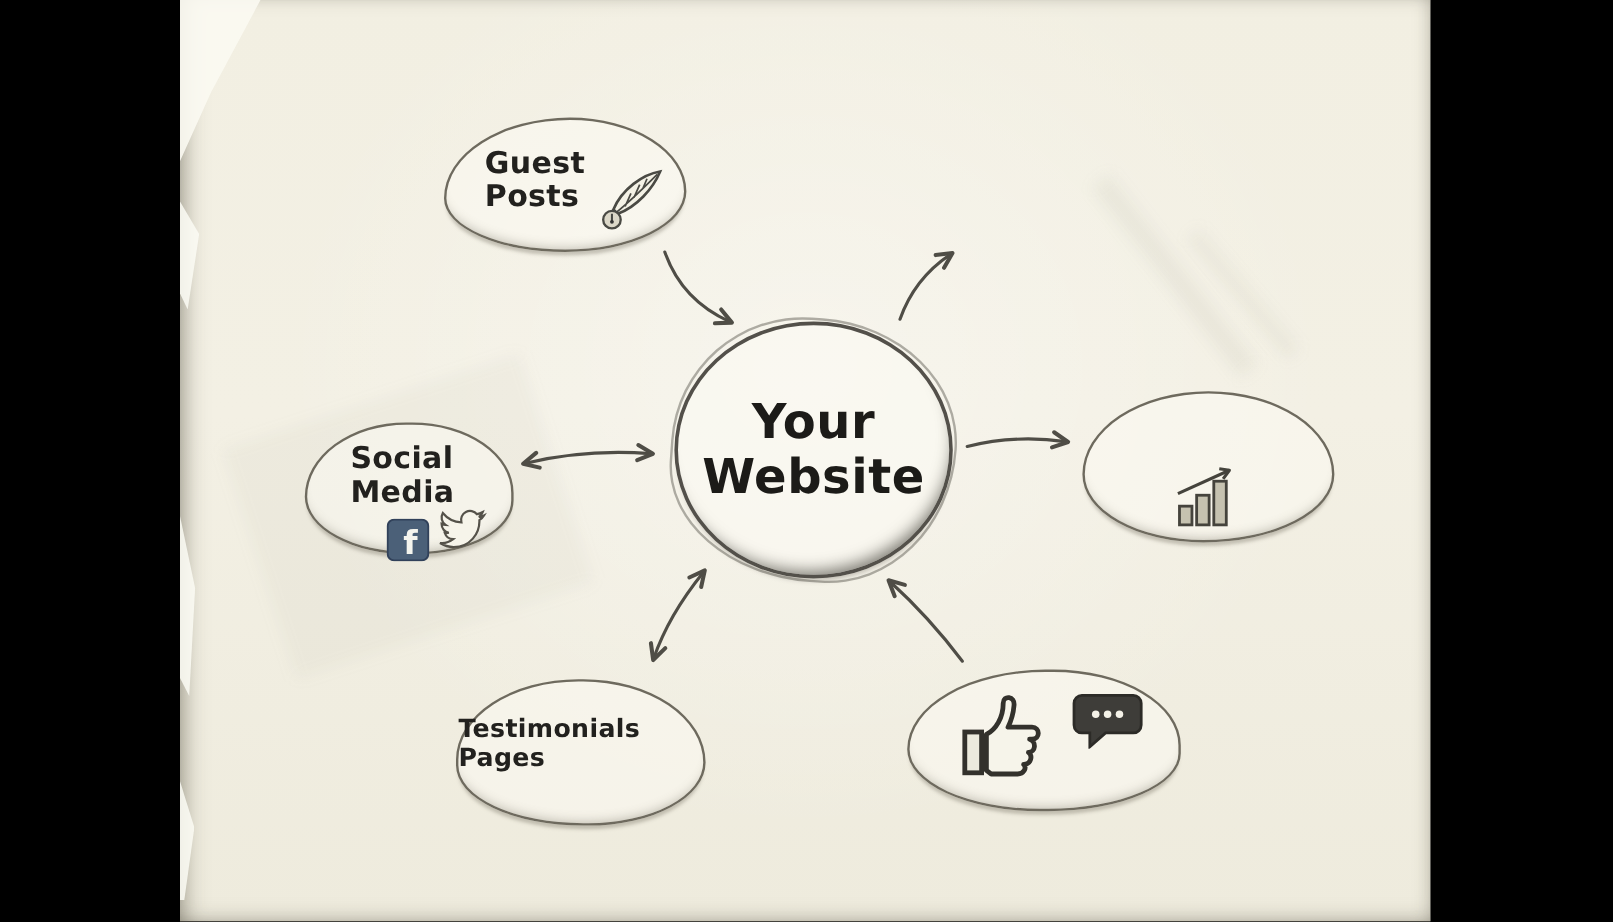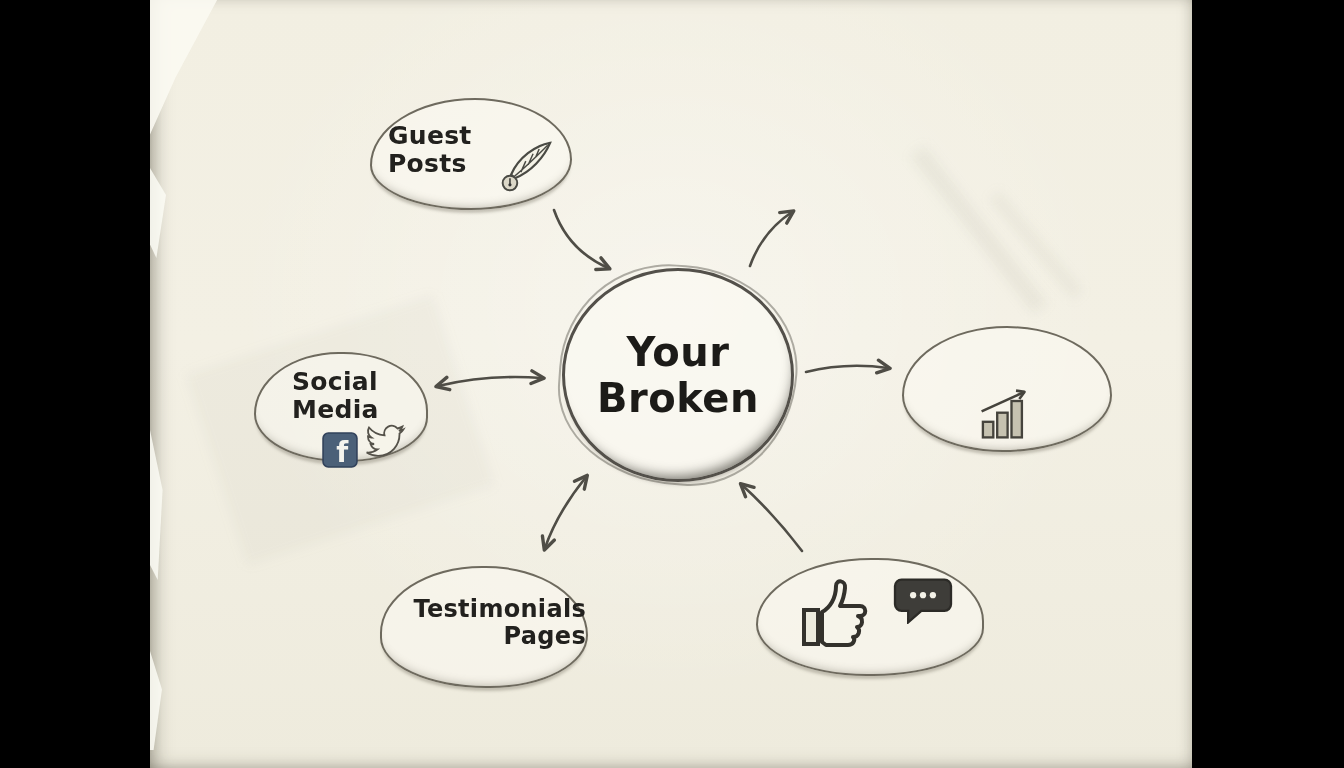--- a/index.html
+++ b/index.html
@@ -23,34 +23,34 @@
   .smudge.s3{left:880px;top:180px;width:12px;height:130px;transform:rotate(-40deg);}
 
   svg.arrows{position:absolute;left:0;top:0;width:1042px;height:768px;pointer-events:none;}
   .arrow{fill:none;stroke:#4f4d46;stroke-width:2.6;stroke-linecap:round;}
 
   .node{position:absolute;border:2.5px solid #6e6a5e;background:rgba(252,250,243,0.55);
     box-shadow:0 5px 3px -2px rgba(105,100,85,0.35), inset 0 -8px 10px -8px rgba(105,100,85,0.45);}
   .node-label{white-space:pre-line;font-weight:bold;color:#22211e;font-size:25px;line-height:1.12;
     letter-spacing:.3px;}
   .node-guest{left:220px;top:98px;width:198px;height:108px;border-radius:52% 48% 50% 50%/60% 55% 45% 40%;}
-  .node-guest .node-label{position:absolute;left:16px;top:22px;text-align:left;}
+  .node-guest .node-label{position:absolute;left:32px;top:22px;text-align:left;}
   .node-guest .icon-quill{position:absolute;right:14px;bottom:10px;}
   .node-broken{left:602px;top:100px;width:206px;height:104px;border-radius:50% 50% 52% 48%/55% 58% 42% 45%;}
   .node-broken .node-label{position:absolute;left:34px;top:20px;text-align:left;}
   .node-broken .icon-chain{position:absolute;right:12px;bottom:22px;}
   .node-social{left:104px;top:352px;width:170px;height:106px;border-radius:50% 50% 48% 52%/58% 55% 42% 45%;}
   .node-social .node-label{position:absolute;left:36px;top:14px;text-align:left;}
   .node-social .icon-facebook{position:absolute;left:66px;bottom:-12px;}
   .node-social .icon-twitter{position:absolute;left:106px;bottom:-6px;}
   .node-infographics{left:752px;top:326px;width:206px;height:122px;border-radius:50% 50% 52% 48%/55% 55% 45% 45%;}
   .node-infographics .node-label{position:absolute;left:0;right:0;top:22px;text-align:center;font-size:24px;}
   .node-infographics .icon-chart{position:absolute;left:70px;bottom:6px;}
   .node-testimonials{left:230px;top:566px;width:204px;height:118px;border-radius:50% 50% 48% 52%/56% 58% 44% 42%;}
-  .node-testimonials .node-label{position:absolute;left:0;right:0;top:28px;text-align:right;font-size:24px;}
+  .node-testimonials .node-label{position:absolute;left:0;right:0;top:28px;text-align:left;font-size:21px;}
   .node-engagement{left:606px;top:558px;width:224px;height:114px;border-radius:52% 48% 50% 50%/58% 55% 42% 45%;}
   .node-engagement .icon-thumb{position:absolute;left:38px;top:14px;}
   .node-engagement .icon-bubble{position:absolute;left:132px;top:8px;}
 
   .center-node{position:absolute;left:412px;top:268px;width:226px;height:208px;border-radius:50%;
     border:3px solid #53504a;background:rgba(252,250,243,0.6);
     display:flex;align-items:center;justify-content:center;
     box-shadow:inset -5px -12px 12px -9px rgba(60,58,50,0.65), 0 5px 4px -3px rgba(100,95,85,0.35);}
   .center-node::before{content:"";position:absolute;inset:-6px;border:2px solid rgba(85,82,74,0.45);
     border-radius:48% 52% 46% 54%/52% 48% 56% 44%;transform:rotate(4deg);}
@@ -80,21 +80,21 @@
       <path class="arrow" d="M404 210 Q 418 250 458 268" marker-end="url(#head)"></path>
       <path class="arrow" d="M600 266 Q 612 232 642 212" marker-end="url(#head)"></path>
       <path class="arrow" d="M288 386 Q 338 374 392 378" marker-start="url(#head)" marker-end="url(#head)"></path>
       <path class="arrow" d="M656 372 Q 696 362 738 368" marker-end="url(#head)"></path>
       <path class="arrow" d="M436 477 Q 407 513 395 548" marker-start="url(#head)" marker-end="url(#head)"></path>
       <path class="arrow" d="M652 551 Q 624 514 592 485" marker-end="url(#head)"></path>
     </svg>
 
     <div class="center-node">
       <span class="center-label">Your
-Broken</span>
+Website</span>
     </div>
 
     <div class="node node-guest">
       <span class="node-label">Guest
 Posts</span>
       <span class="icon-quill">
         <svg width="58" height="56" viewBox="0 0 46 46">
           <path d="M42 4 C30 6 16 16 10 30 L13 33 C26 28 37 16 42 4 Z" fill="#f4f2e6" stroke="#4a4a44" stroke-width="1.8"></path>
           <path d="M12 32 C22 24 32 14 40 6 M18 28 L22 19 M24 22 L28 13 M30 16 L33 9" fill="none" stroke="#4a4a44" stroke-width="1.2"></path>
           <circle cx="9" cy="37" r="6" fill="#dcd8c8" stroke="#4a4a44" stroke-width="1.6"></circle>

